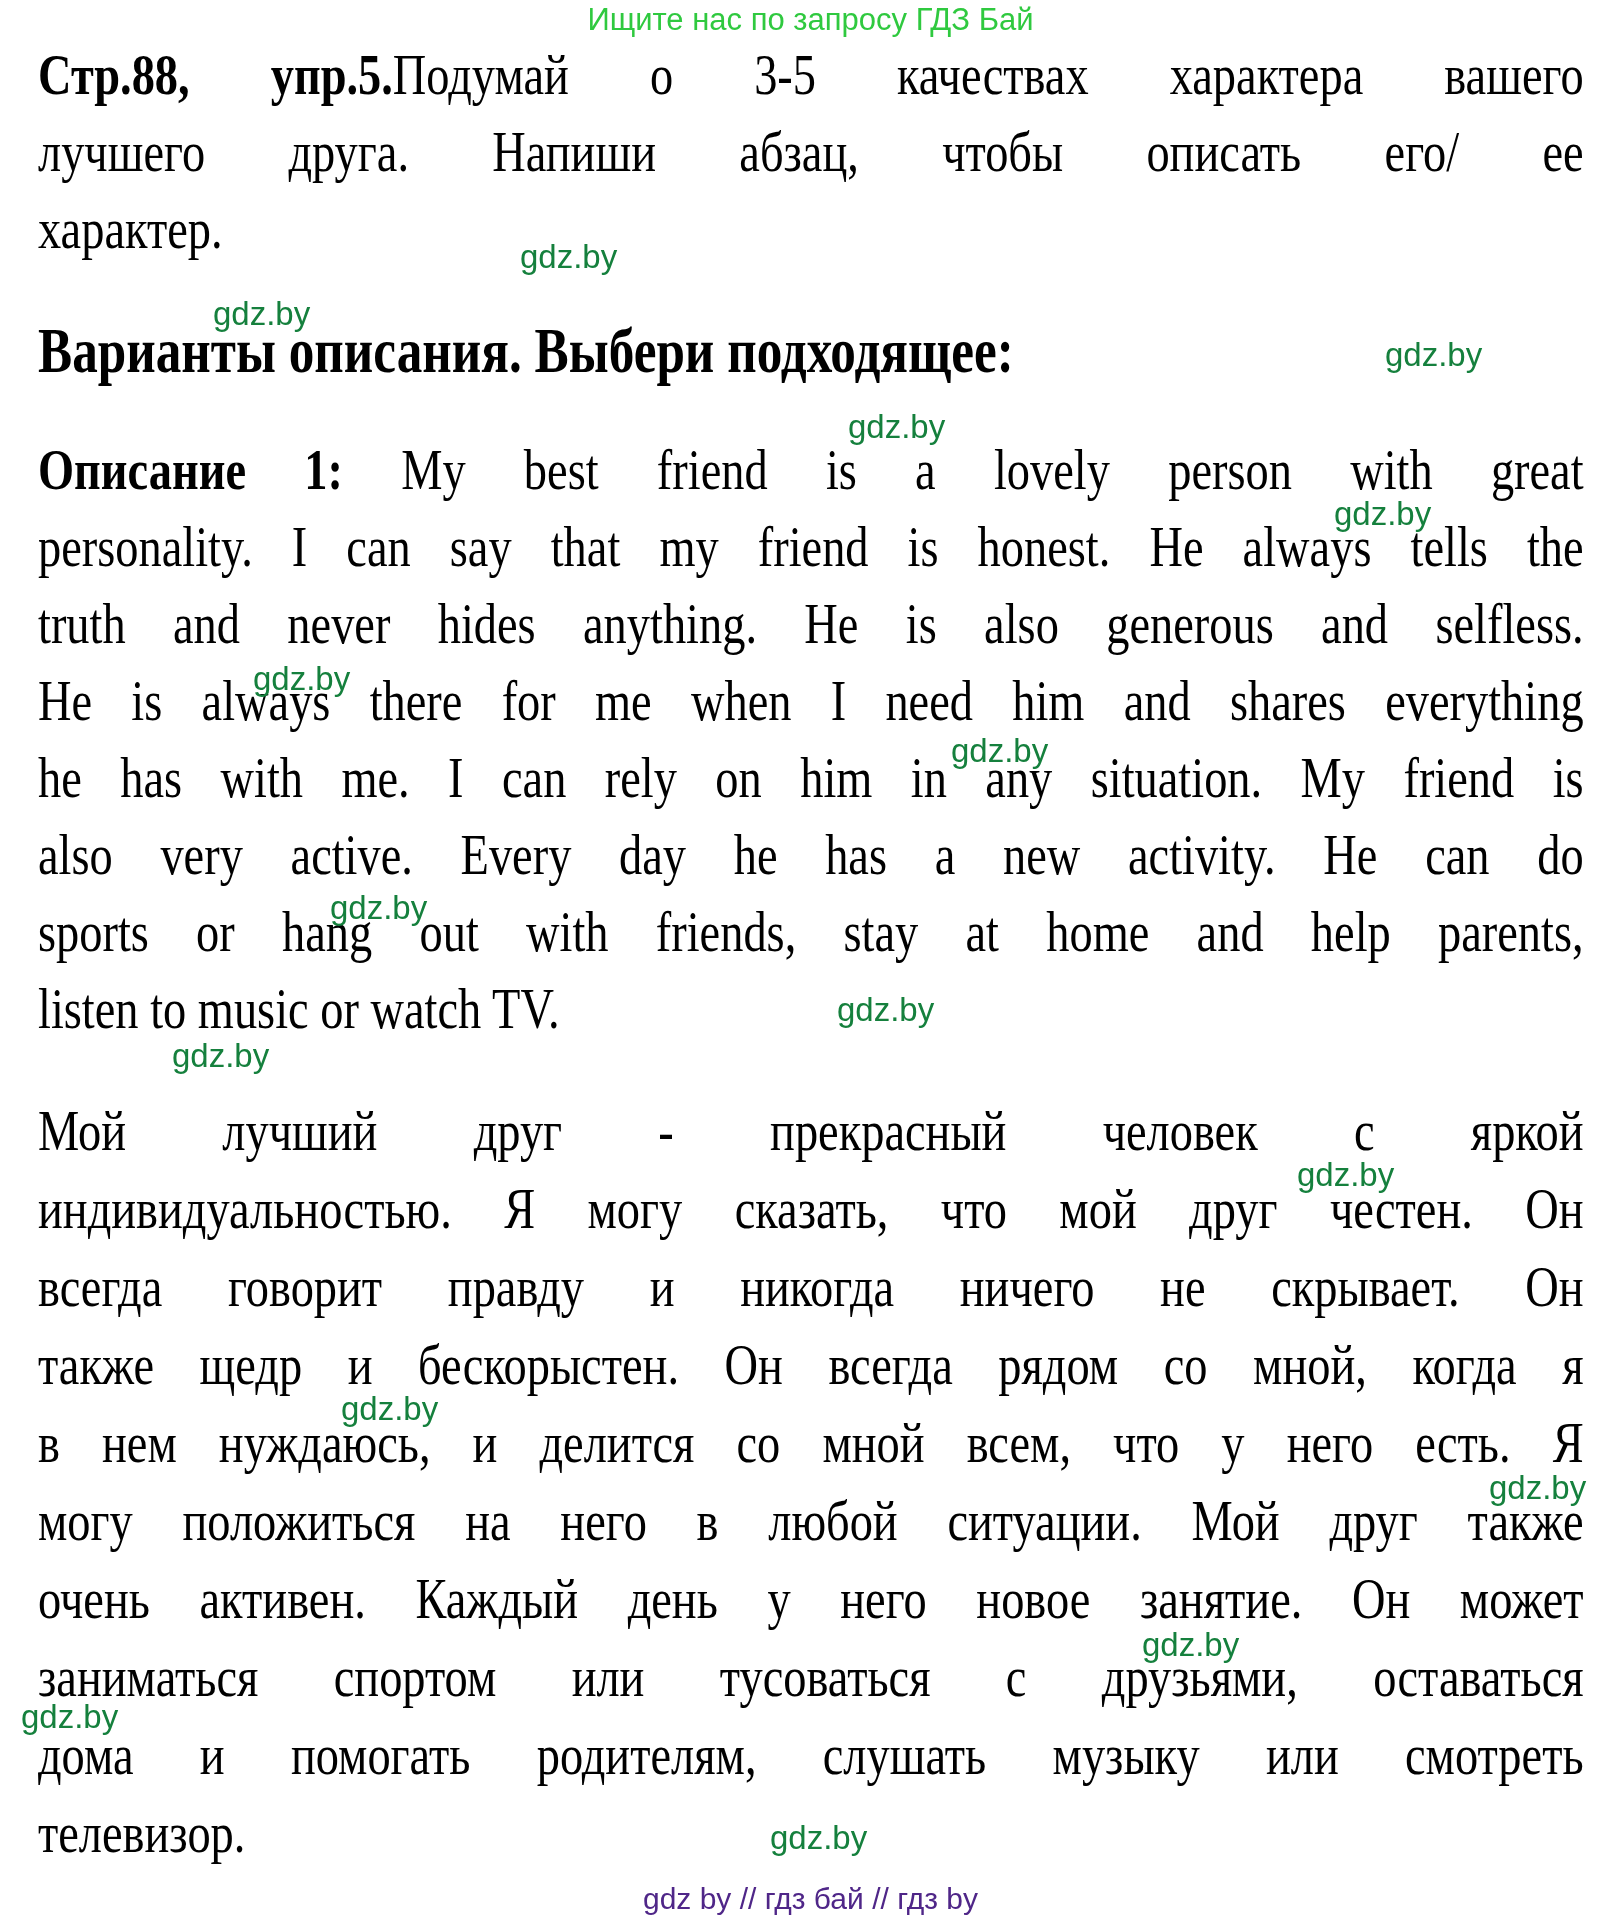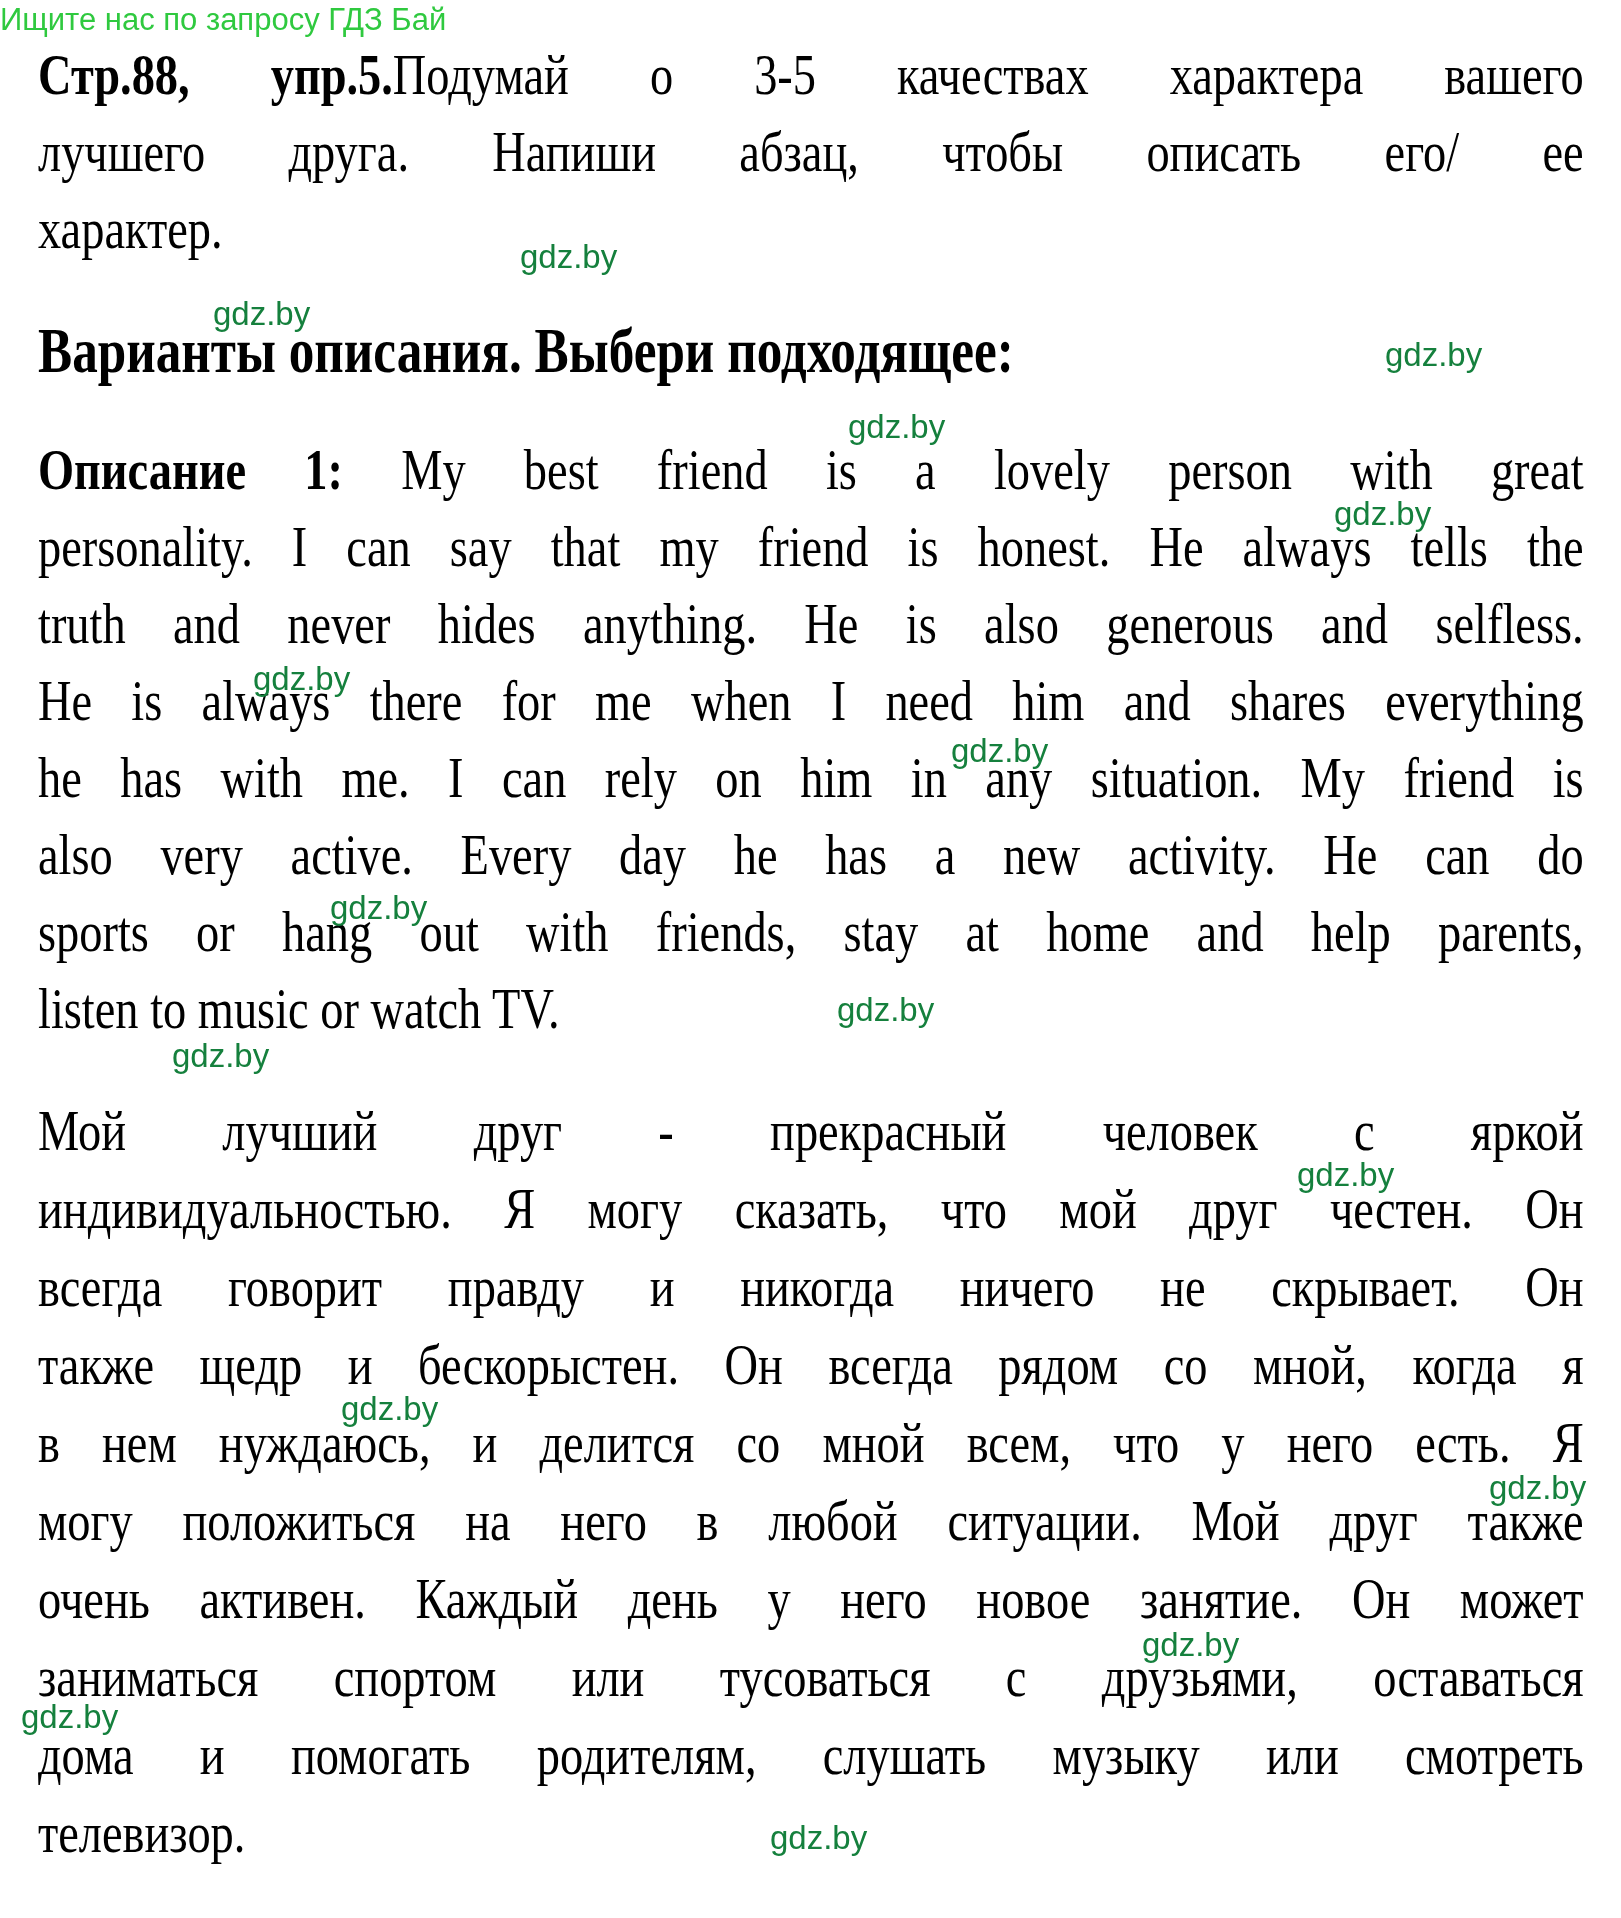--- a/index.html
+++ b/index.html
@@ -1,18 +1,18 @@
 <!DOCTYPE html>
 <html><head>
 <meta charset="utf-8">
 <style>
   html,body{margin:0;padding:0;background:#ffffff;}
   .page{position:relative;width:1621px;height:1918px;background:#ffffff;overflow:hidden;
         font-family:"Liberation Serif",serif;color:#000;}
-  .promo{position:absolute;top:3px;left:0;width:100%;
+  .promo{position:absolute;top:3px;left:0;width:100%;text-align:center;
          font-family:"Liberation Sans",sans-serif;font-size:31px;line-height:34px;color:#2fc93f;}
   .para{position:absolute;left:38px;width:1932px;transform:scaleX(0.8);transform-origin:0 0;
         font-size:58px;line-height:77px;}
   .para .doc-line{text-align:justify;text-align-last:justify;}
   .para .doc-line.last{text-align-last:left;}
   .para b{font-weight:bold;}
   .task{top:36px;}
   .en{top:431px;}
   .ru{top:1092px;line-height:78px;}
   .subheading{position:absolute;left:38px;top:314px;margin:0;font-size:64px;font-weight:bold;
@@ -72,14 +72,15 @@
   <span class="wm" style="left:330px;top:891px">gdz.by</span>
   <span class="wm" style="left:837px;top:993px">gdz.by</span>
   <span class="wm" style="left:172px;top:1039px">gdz.by</span>
   <span class="wm" style="left:1297px;top:1158px">gdz.by</span>
   <span class="wm" style="left:341px;top:1392px">gdz.by</span>
   <span class="wm" style="left:1489px;top:1471px">gdz.by</span>
   <span class="wm" style="left:1142px;top:1628px">gdz.by</span>
   <span class="wm" style="left:21px;top:1700px">gdz.by</span>
   <span class="wm" style="left:770px;top:1821px">gdz.by</span>
 
+  <div class="footer">gdz by // гдз бай // гдз by</div>
 
 </div>
 
 </body></html>

